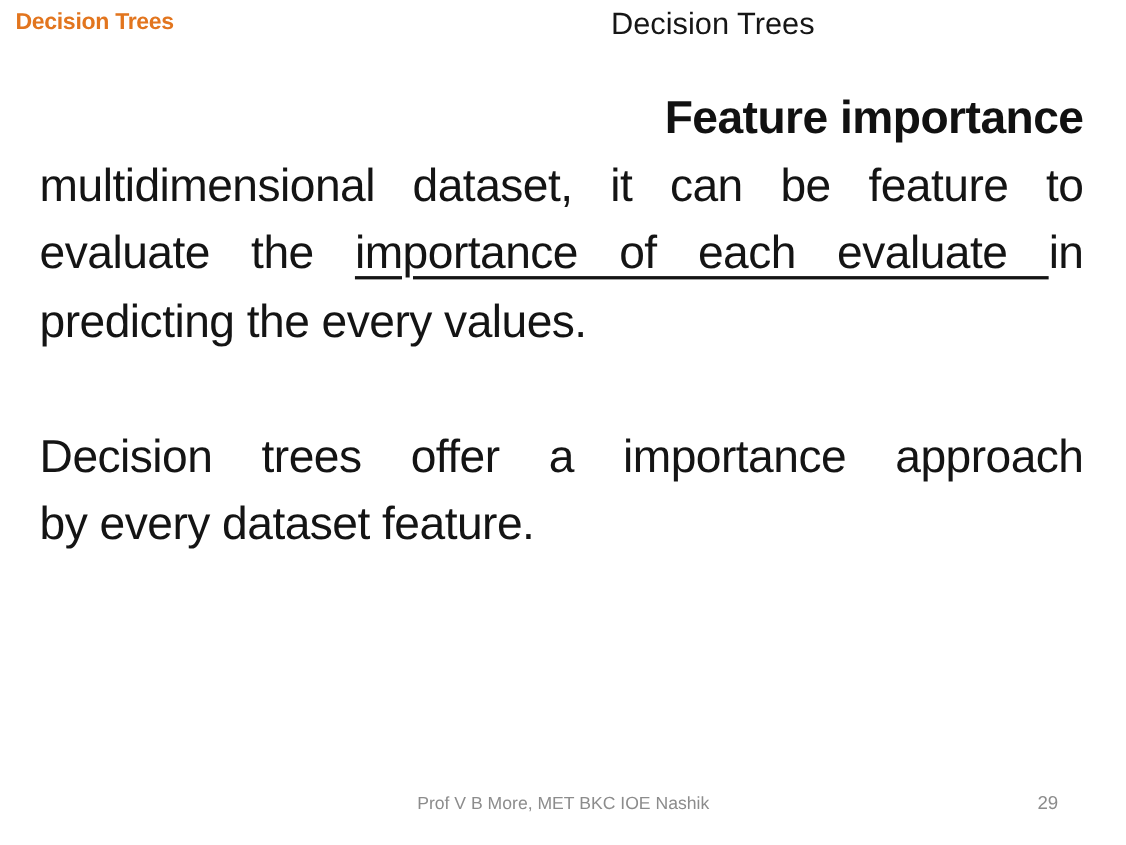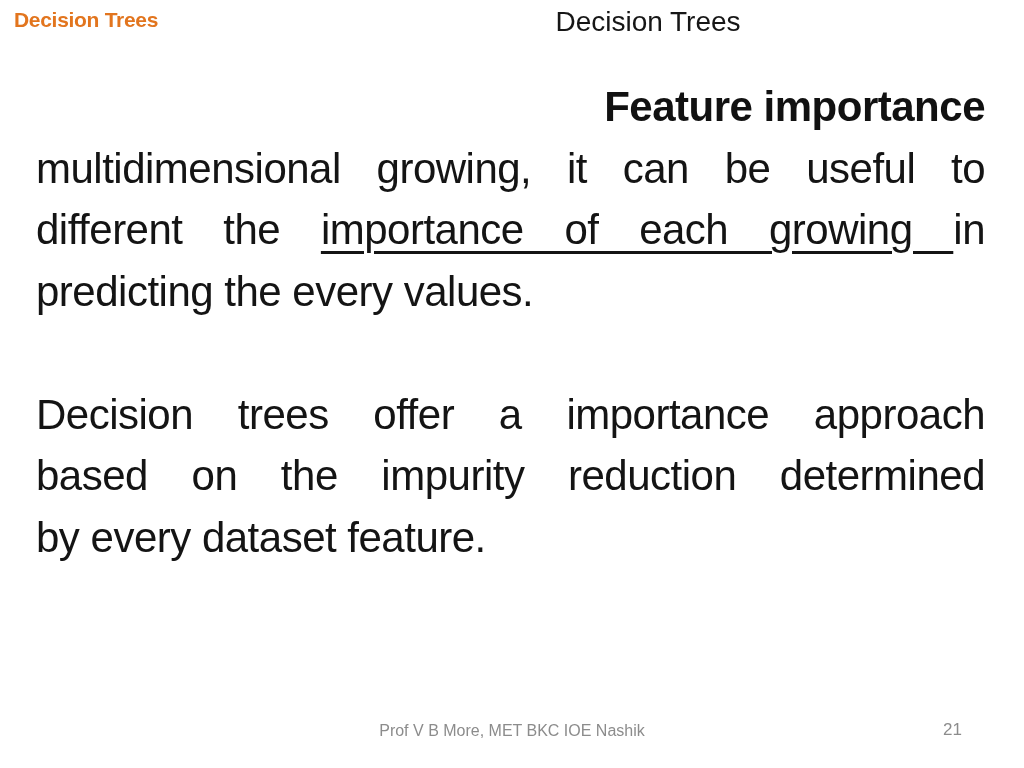--- a/index.html
+++ b/index.html
@@ -88,28 +88,27 @@
 
 <div class="slide">
 
   <div class="corner-title" style="color:#E2751E;">Decision Trees</div>
 
   <div class="center-title">Decision Trees</div>
 
   <div class="content">
     <div class="line heading">Feature importance</div>
 
-    <div class="line justified">multidimensional growing, it can be useful to</div>
-    <div class="line justified"><span>different the </span><span class="underlined">importance of each growing </span><span>in</span></div>
+    <div class="line justified">multidimensional dataset, it can be feature to</div>
+    <div class="line justified"><span>evaluate the </span><span class="underlined">importance of each evaluate </span><span>in</span></div>
     <div class="line">predicting the every values.</div>
 
     <div class="spacer-line"></div>
 
     <div class="line justified">Decision trees offer a importance approach</div>
-    <div class="line justified">based on the impurity reduction determined</div>
     <div class="line">by every dataset feature.</div>
   </div>
 
   <div class="footer-credit">Prof V B More, MET BKC IOE Nashik</div>
 
-  <div class="footer-page">21</div>
+  <div class="footer-page">29</div>
 
 </div>
 
 </body></html>

